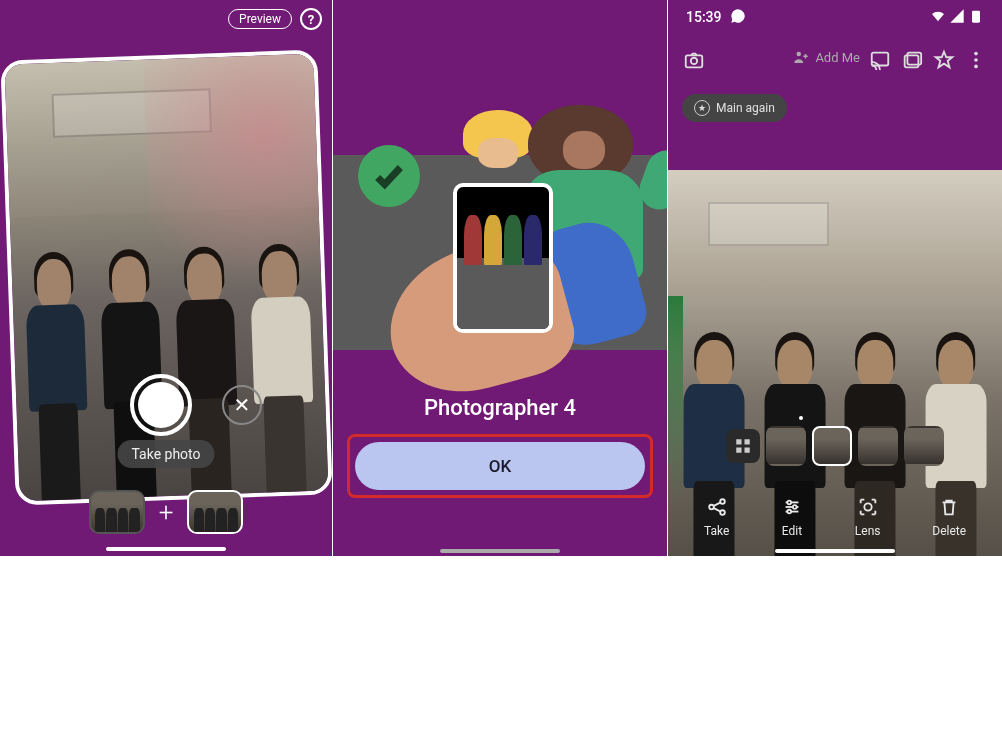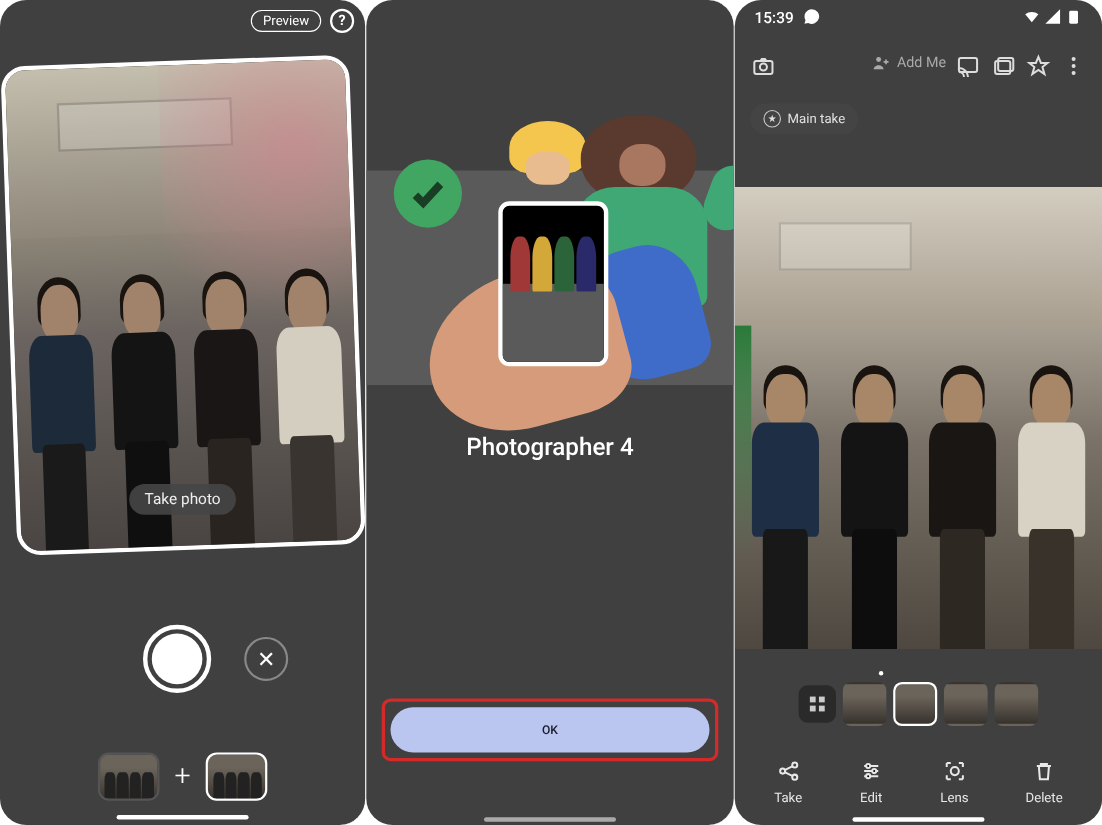--- a/index.html
+++ b/index.html
@@ -1,17 +1,17 @@
 <!DOCTYPE html>
 <html><head>
   <meta charset="utf-8">
   <style>
     * { box-sizing: border-box; margin: 0; padding: 0; }
     body { width: 1002px; height: 750px; background: #fff; display: flex; font-family: -apple-system, Roboto, sans-serif; overflow: hidden; }
-    .panel { height: 750px; background: #404040; position: relative; overflow: hidden; border-radius: 24px; }
+    .panel { height: 556px; background: #701a75; position: relative; overflow: hidden; }
     .p1 { width: 333px; border-right: 1px solid #fff; }
     .p2 { width: 335px; border-right: 1px solid #fff; }
     .p3 { width: 334px; }
 
     
     .p1-top { position: absolute; top: 8px; right: 10px; display: flex; gap: 8px; align-items: center; }
     .preview-pill { border: 1.5px solid #fff; border-radius: 14px; padding: 2px 10px; color: #fff; font-size: 12px; }
     .help-circ { width: 22px; height: 22px; border: 2px solid #fff; border-radius: 50%; display: flex; align-items: center; justify-content: center; color: #fff; font-size: 13px; font-weight: bold; }
     .viewfinder { position: absolute; top: 55px; left: 8px; width: 317px; height: 445px; border-radius: 22px; border: 4px solid #fff; overflow: hidden; transform: rotate(-2deg); }
     .office-scene { width: 100%; height: 100%; background: linear-gradient(180deg, #8a8070 0%, #9b9482 25%, #6b6460 55%, #4a4542 100%); position: relative; }
@@ -58,21 +58,21 @@
     .hand-phone { position: absolute; top: 188px; left: 105px; width: 135px; height: 170px; z-index:3; }
     .hand { position:absolute; top:60px; left:-50px; width:180px; height:140px; background:#d69b7a; border-radius: 60% 40% 30% 50%; transform: rotate(-15deg);}
     .phone { position:absolute; top:-5px; left:15px; width: 100px; height:150px; background:#000; border:4px solid #fff; border-radius: 10px; overflow:hidden;}
     .phone-grey { position:absolute; bottom:0; width:100%; height:50%; background:#5a5a5a;}
     .mini-group { position:absolute; top:20%; left:0; right:0; display:flex; justify-content:center;}
     .mg { width:18px; height:50px; margin:0 1px; border-radius: 40% 40% 5% 5%;}
     .mg1{background:#a03838;} .mg2{background:#d4a838;} .mg3{background:#2a6438;} .mg4{background:#2a2a6a;}
     .p2-title { position: absolute; top: 395px; left: 0; right: 0; text-align: center; color: #fff; font-size: 22px; font-weight: 500; }
     .p2-sub { position: absolute; top: 470px; left: 0; right: 0; text-align: center; color: #d0d0d0; font-size: 16px; }
     .ok-wrap { position: absolute; bottom: 58px; left: 14px; right: 14px; border: 3px solid #d42a2a; border-radius: 8px; padding: 5px; }
-    .ok-btn { background: #bac5f0; color: #1a1a2a; text-align: center; padding: 14px 0; border-radius: 24px; font-size: 11px; font-weight: 500; }
+    .ok-btn { background: #bac5f0; color: #1a1a2a; text-align: center; padding: 14px 0; border-radius: 24px; font-size: 17px; font-weight: 500; }
     .dont-show { position: absolute; bottom: 24px; left: 0; right: 0; text-align: center; color: #a8b8f0; font-size: 14px; font-weight: 500; }
     .p2-hline { position: absolute; bottom: 3px; left: 50%; transform: translateX(-50%); width: 120px; height: 4px; background: #aaa; border-radius: 2px; }
 
     
     .status-bar { position: absolute; top: 0; left:0; right:0; height: 34px; display:flex; justify-content:space-between; align-items:center; padding: 0 18px; color:#fff; font-size:14px; font-weight:500;}
     .status-left { display:flex; gap:8px; align-items:center;}
     .status-right { display:flex; gap:3px; align-items:center;}
     .wa-icon svg, .status-right svg { width: 16px; height: 16px; fill: #fff; }
     .p3-topbar { position: absolute; top: 48px; left:0; right:0; display:flex; align-items:flex-start; padding: 0 14px; gap: 8px; }
     .p3-topbar .spacer { flex: 1; }
@@ -264,21 +264,21 @@
       </div>
     <div class="tb-icon">
         <svg viewBox="0 0 24 24">
           <circle cx="12" cy="5" r="2"></circle>
           <circle cx="12" cy="12" r="2"></circle>
           <circle cx="12" cy="19" r="2"></circle>
         </svg>
       </div>
   </div>
   <div class="main-photo-chip">
-      <span>Main take</span>
+      <span>Main again</span>
     </div>
   <div class="result-photo">
     <div class="rp-ceiling"></div>
     <div class="rp-greenlight"></div>
     <div class="rp-people">
       <div class="rp-p rp1">
           <div class="rp-hair"></div>
           <div class="rp-head"></div>
           <div class="rp-body"></div>
           <div class="rp-legs"></div>

